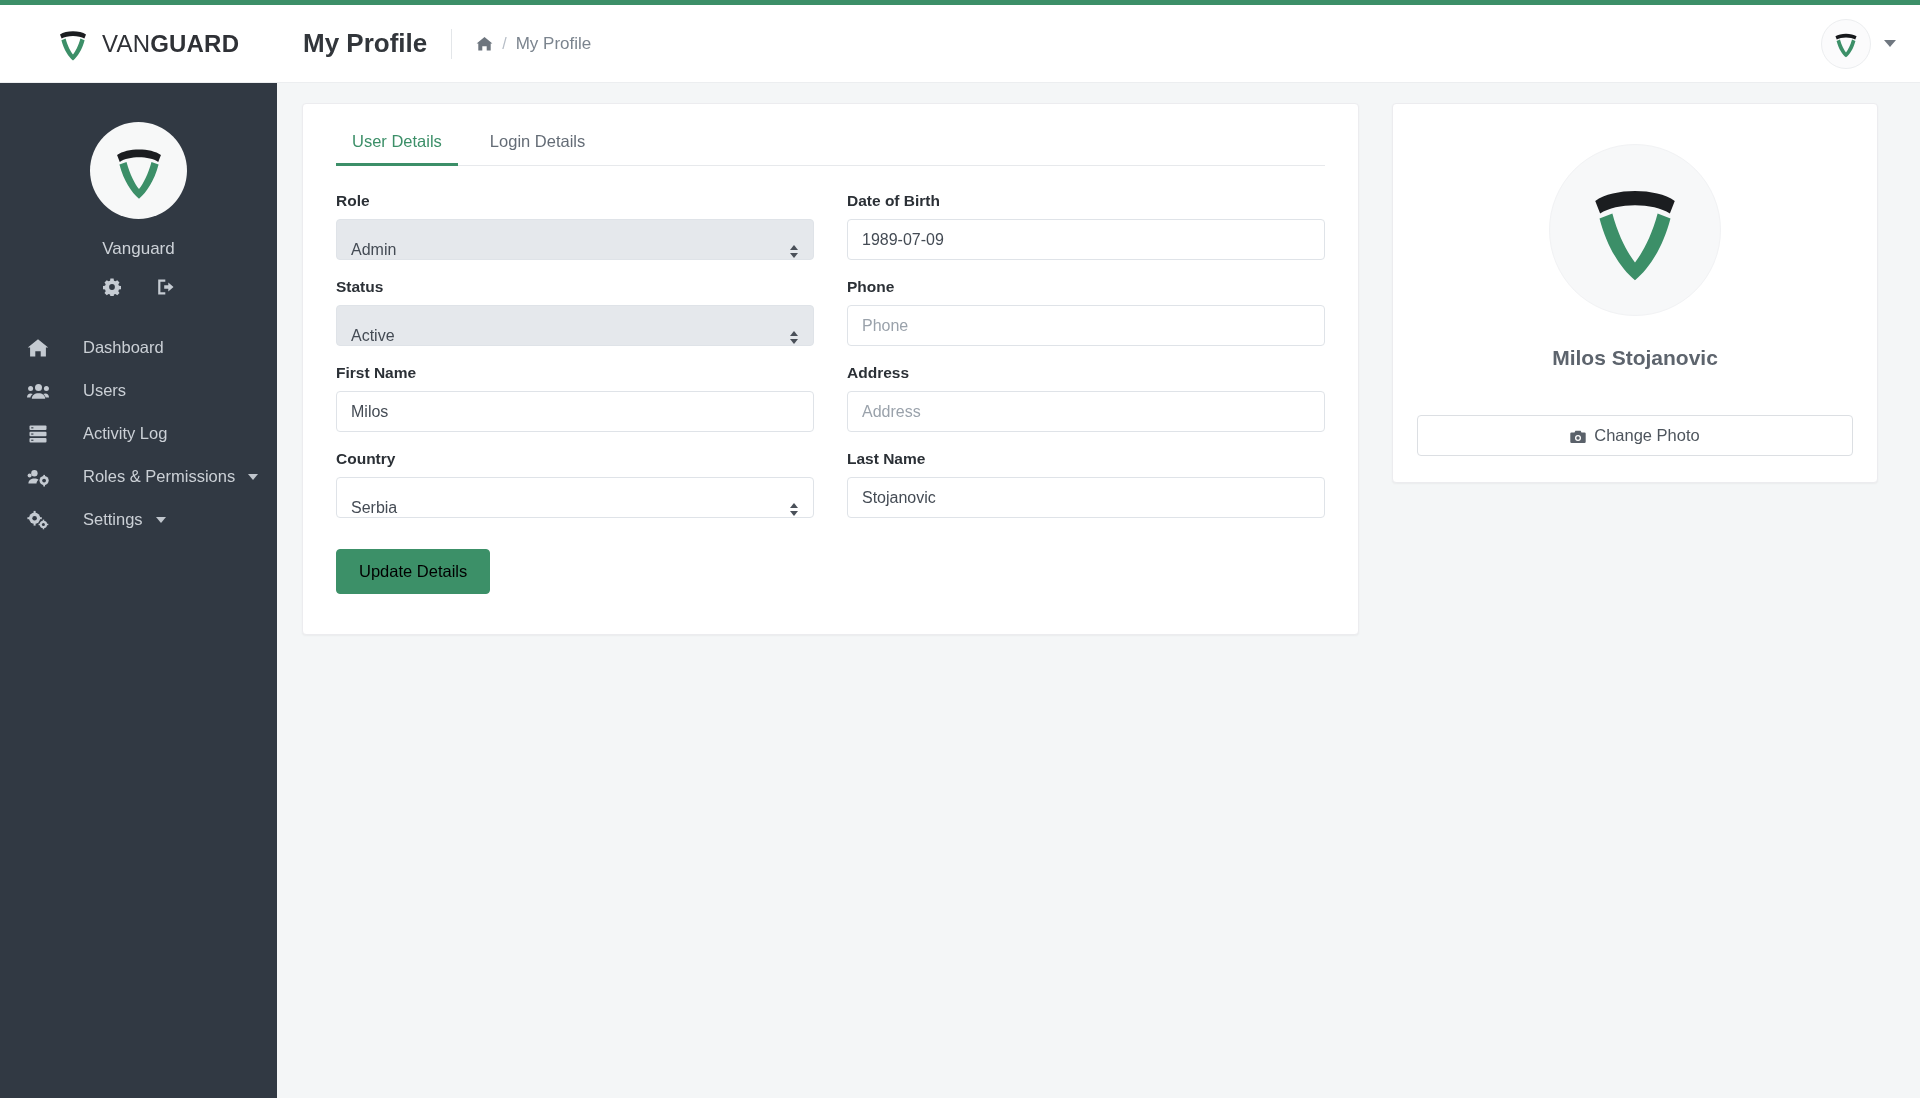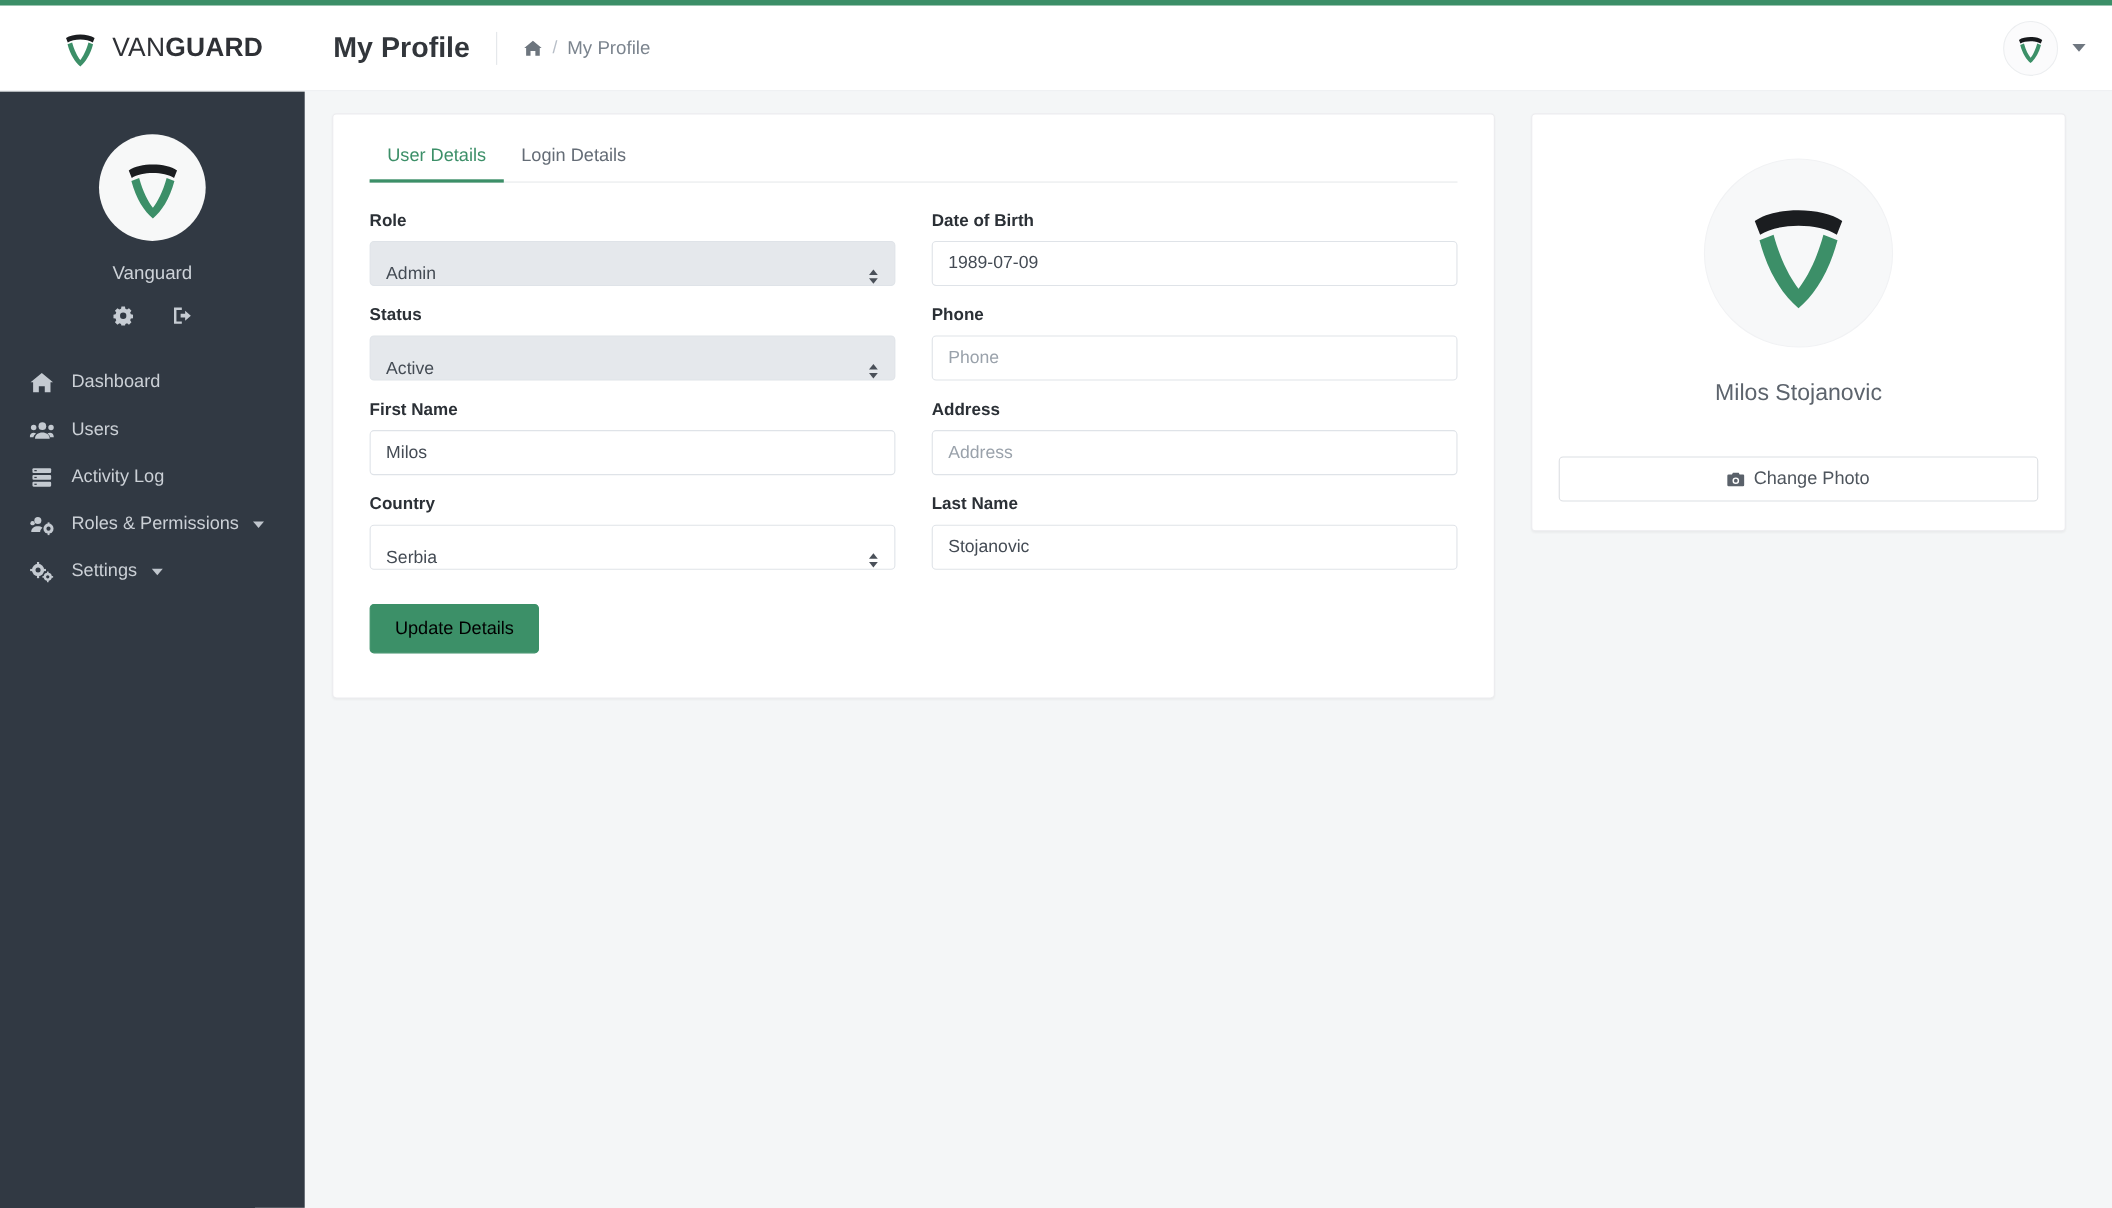--- a/index.html
+++ b/index.html
@@ -99,21 +99,21 @@
   #side-actions .act-ico { width: 18px; height: 18px; display: block; cursor: pointer; }
 
   #nav { margin-top: 30px; }
   .nav-item {
     display: flex; align-items: center;
     height: 43px; padding-left: 27px;
     cursor: pointer; position: relative;
   }
   .nav-ico { width: 22px; height: 20px; flex: 0 0 22px; display: block; }
   .nav-label {
-    margin-left: 16px;
+    margin-left: 34px;
     font-size: 16.5px; color: #cbd0d6; white-space: nowrap;
   }
   .nav-caret {
     margin-left: 13px;
     width: 0; height: 0;
     border-left: 5px solid transparent;
     border-right: 5px solid transparent;
     border-top: 6px solid #c0c6cd;
   }
 
@@ -130,21 +130,21 @@
   .card {
     background: #ffffff;
     border: 1px solid #ececef;
     border-radius: 4px;
     box-shadow: 0 1px 2px rgba(16,22,30,.045);
   }
 
   #form-card { flex: 0 0 1050px; padding: 0 33px 40px 33px; }
 
   #tabs {
-    display: flex; gap: 0;
+    display: flex; gap: 16px;
     border-bottom: 1px solid #e7e9ec;
     padding-top: 19px;
   }
   .tab {
     font-size: 16.5px; padding: 9px 16px 12px 16px;
     color: #646c76; cursor: pointer;
     border-bottom: 3px solid transparent;
     margin-bottom: -1px; white-space: nowrap;
   }
   .tab.active { color: #3c8f68; border-bottom-color: #3c8f68; }
@@ -208,21 +208,21 @@
   }
   #profile-avatar {
     width: 172px; height: 172px; border-radius: 50%;
     background: #f7f8f9; border: 1px solid #f1f2f4;
     margin: 0 auto;
     display: flex; align-items: center; justify-content: center;
   }
   #profile-avatar svg { width: 98px; height: 104px; }
   #profile-name {
     margin-top: 30px;
-    font-size: 21px; color: #5d646d; font-weight: 400;
+    font-size: 21px; color: #5d646d; font-weight: 700;
   }
   #change-photo {
     margin-top: 45px; width: 100%; height: 41px;
     background: #fff; border: 1px solid #dcdfe3; border-radius: 4px;
     color: #4e555d; font-size: 16.5px;
     font-family: "Liberation Sans", sans-serif;
     display: flex; align-items: center; justify-content: center; gap: 8px;
     cursor: pointer;
   }
   #change-photo .cam-ico { width: 16px; height: 14px; display: block; }

